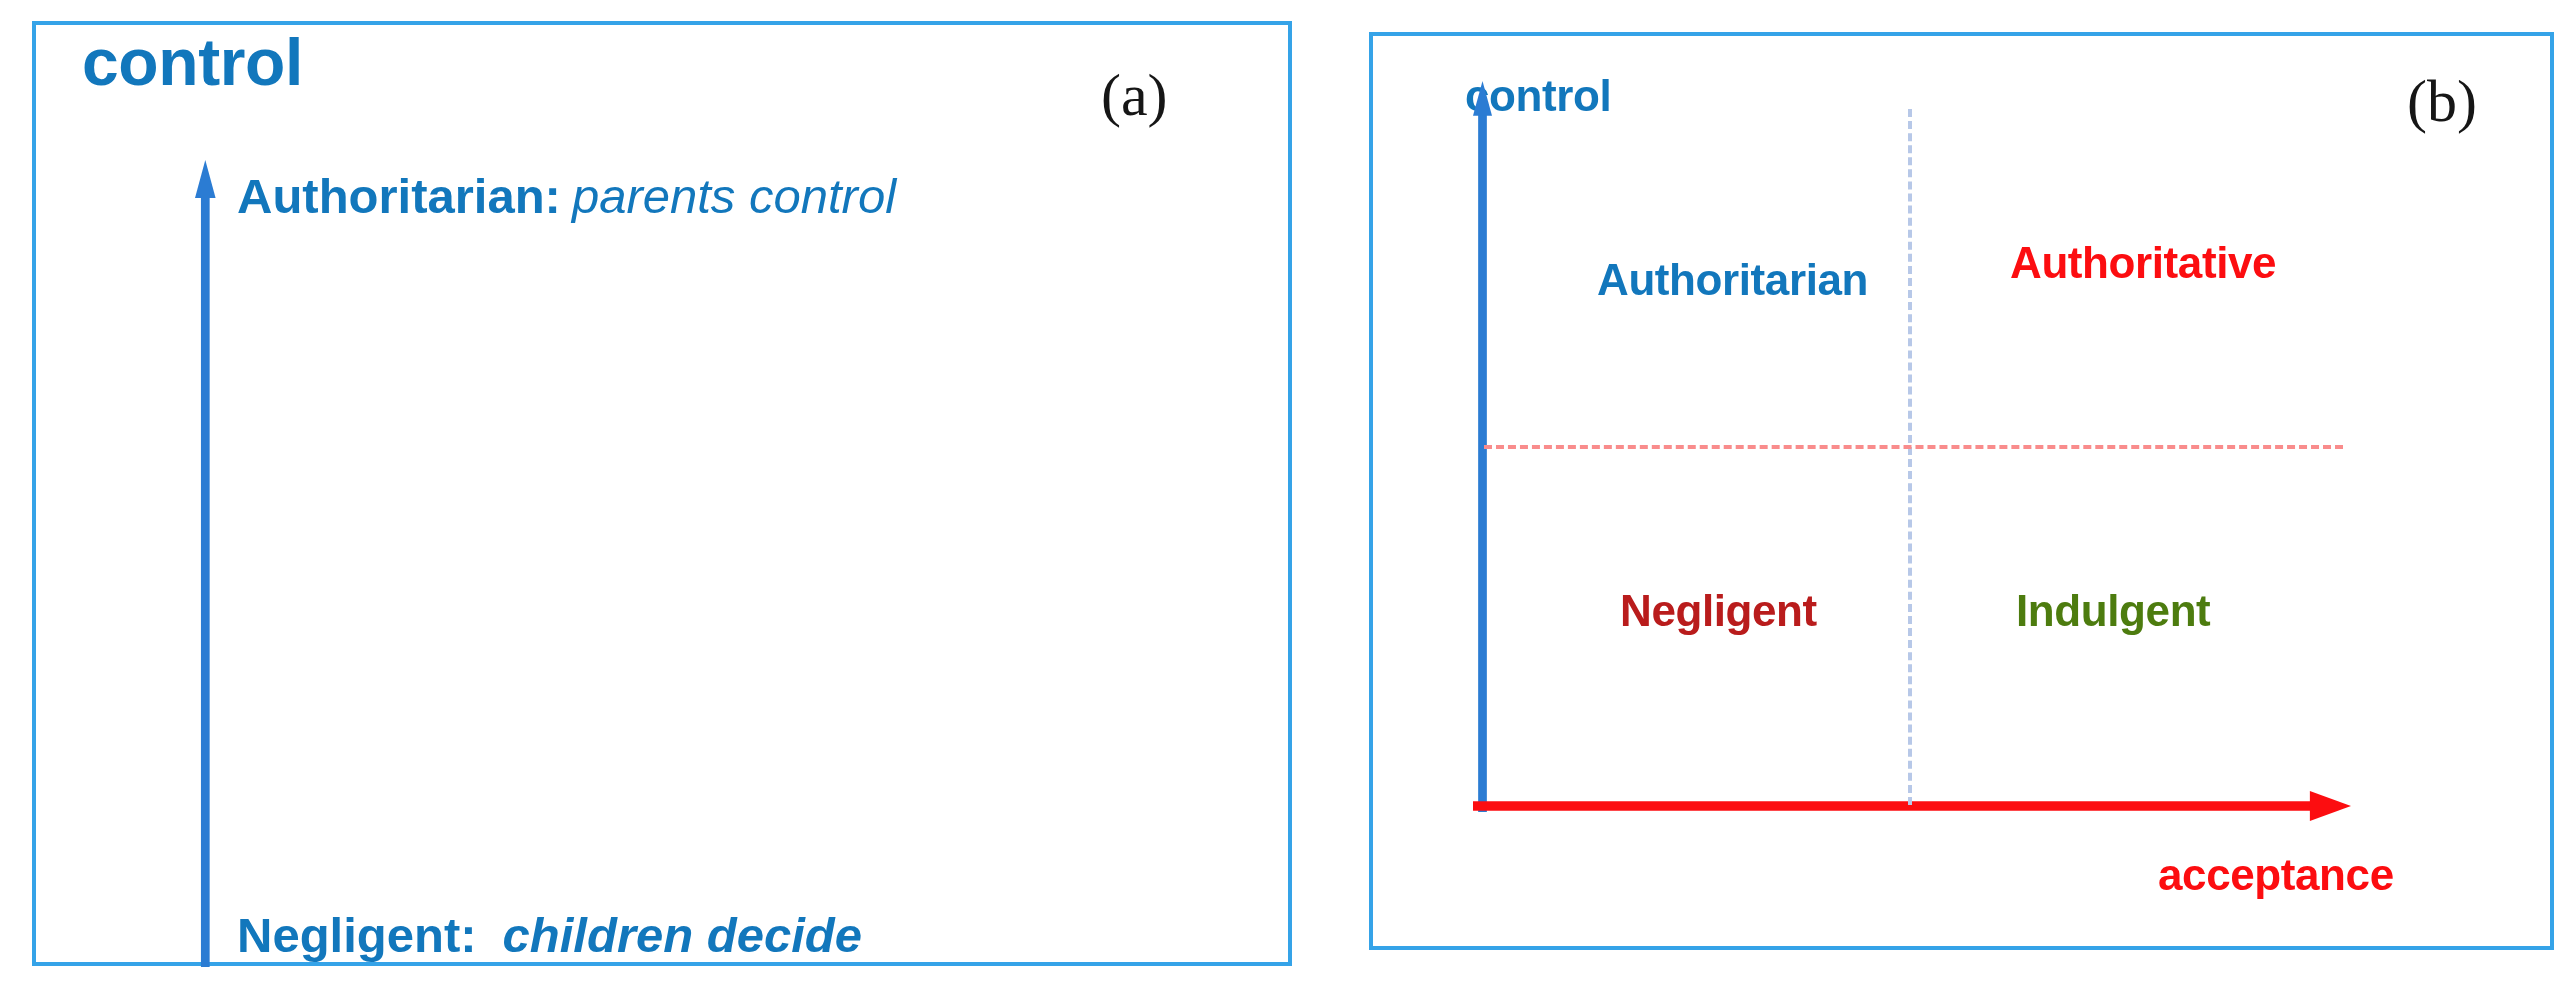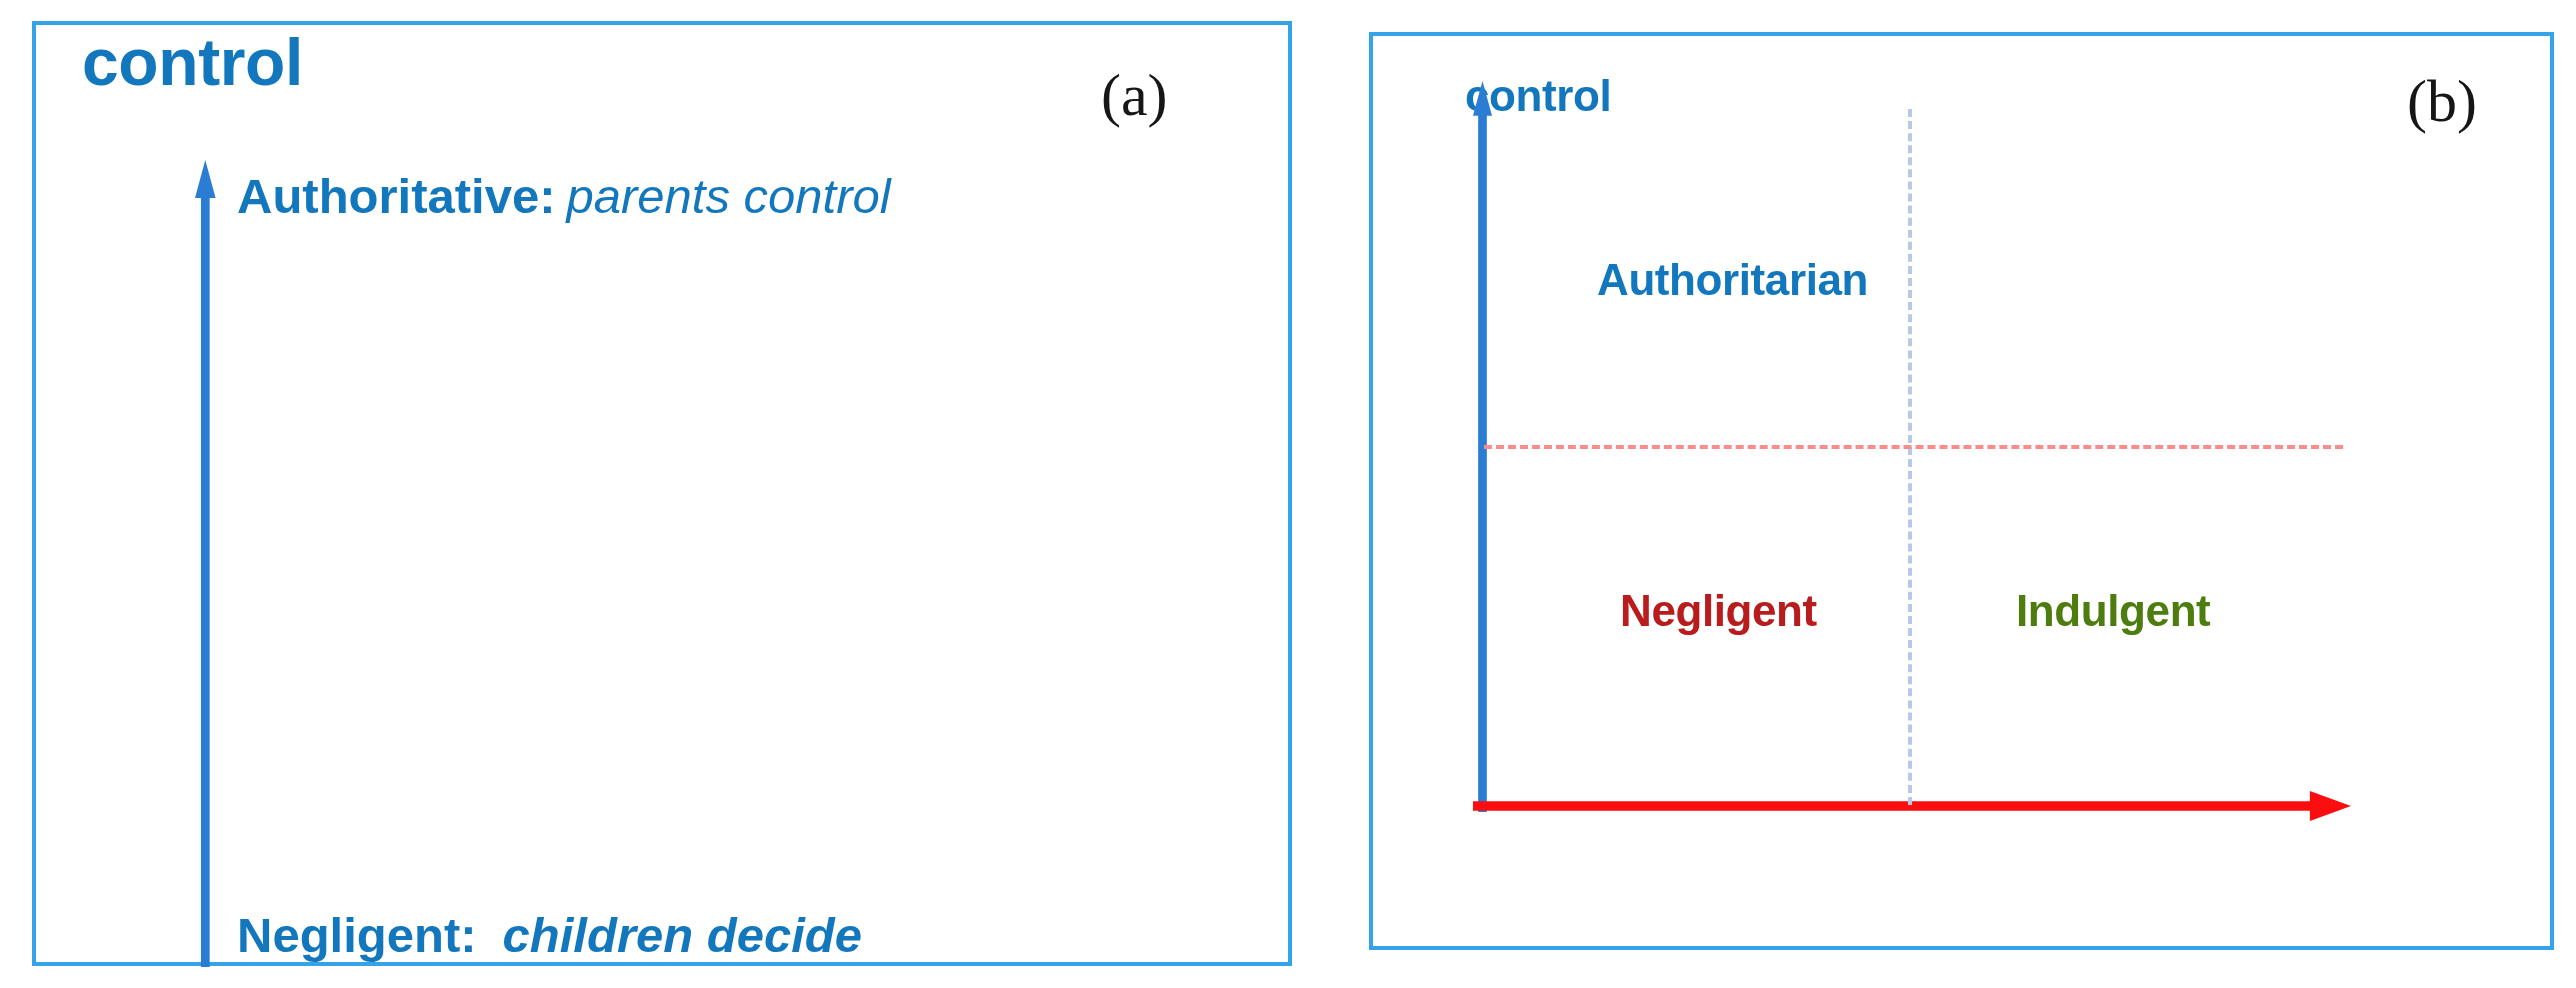--- a/index.html
+++ b/index.html
@@ -165,21 +165,21 @@
   <div class="axis-title a-control">control</div>
 
   <span class="panel-tag tag-a">(a)</span>
 
   <svg class="a-arrow" viewBox="0 0 26 1020" preserveAspectRatio="none">
     <line x1="13" y1="1020" x2="13" y2="44" stroke="#2B7CD3" stroke-width="11"></line>
     <polygon points="13,0 26,48 0,48" fill="#2B7CD3"></polygon>
   </svg>
 
   <div class="a-row a-row-top">
-    <span class="lbl">Authoritative:</span><span class="desc" style="margin-left:11px;">parents control</span>
+    <span class="lbl">Authoritarian:</span><span class="desc" style="margin-left:11px;">parents control</span>
   </div>
 
   <div class="a-row a-row-bottom">
     <span class="lbl">Negligent:</span><span class="desc" style="margin-left:26px;font-weight:bold;">children decide</span>
   </div>
 
   <div class="panel panel-b"></div>
 
   <div class="axis-title b-control">control</div>
 
@@ -192,18 +192,20 @@
 
   <svg class="b-haxis" viewBox="0 0 1110 38" preserveAspectRatio="none">
     <line x1="0" y1="19" x2="1062" y2="19" stroke="#FC0D10" stroke-width="12"></line>
     <polygon points="1110,19 1058,38 1058,0" fill="#FC0D10"></polygon>
   </svg>
 
   <div class="b-vdash"></div>
   <div class="b-hdash"></div>
 
   <div class="quad quad-tl">Authoritarian</div>
+  <div class="quad quad-tr">Authoritative</div>
   <div class="quad quad-bl">Negligent</div>
   <div class="quad quad-br">Indulgent</div>
 
+  <div class="axis-title b-acceptance">acceptance</div>
 
 </div>
 
 
 </body></html>

